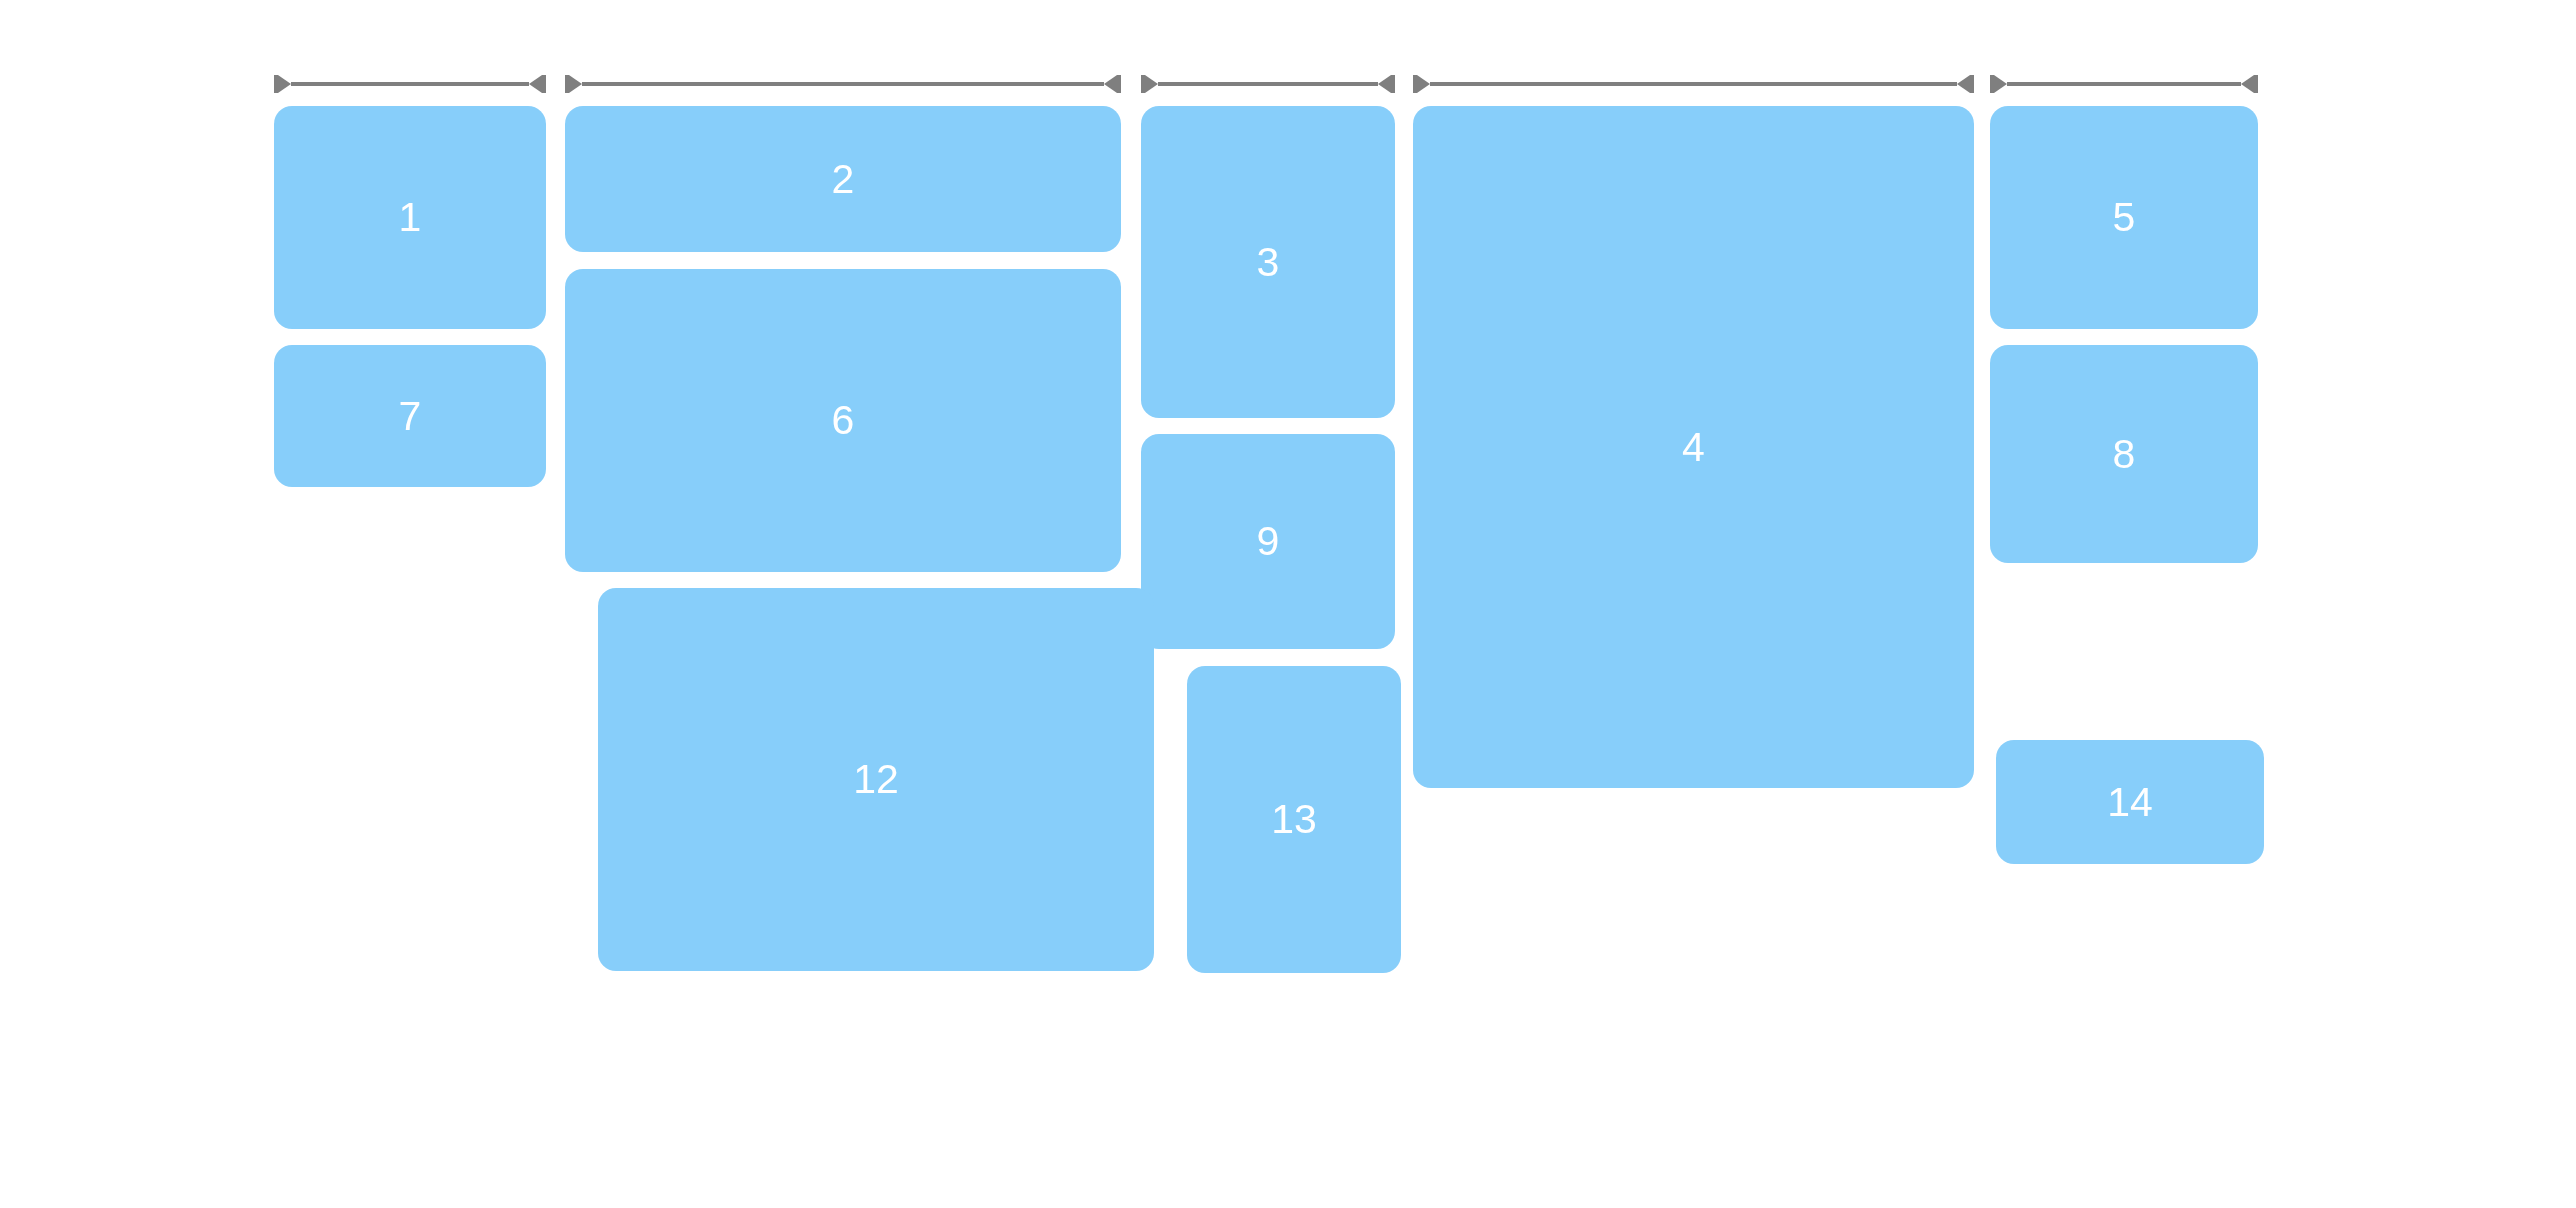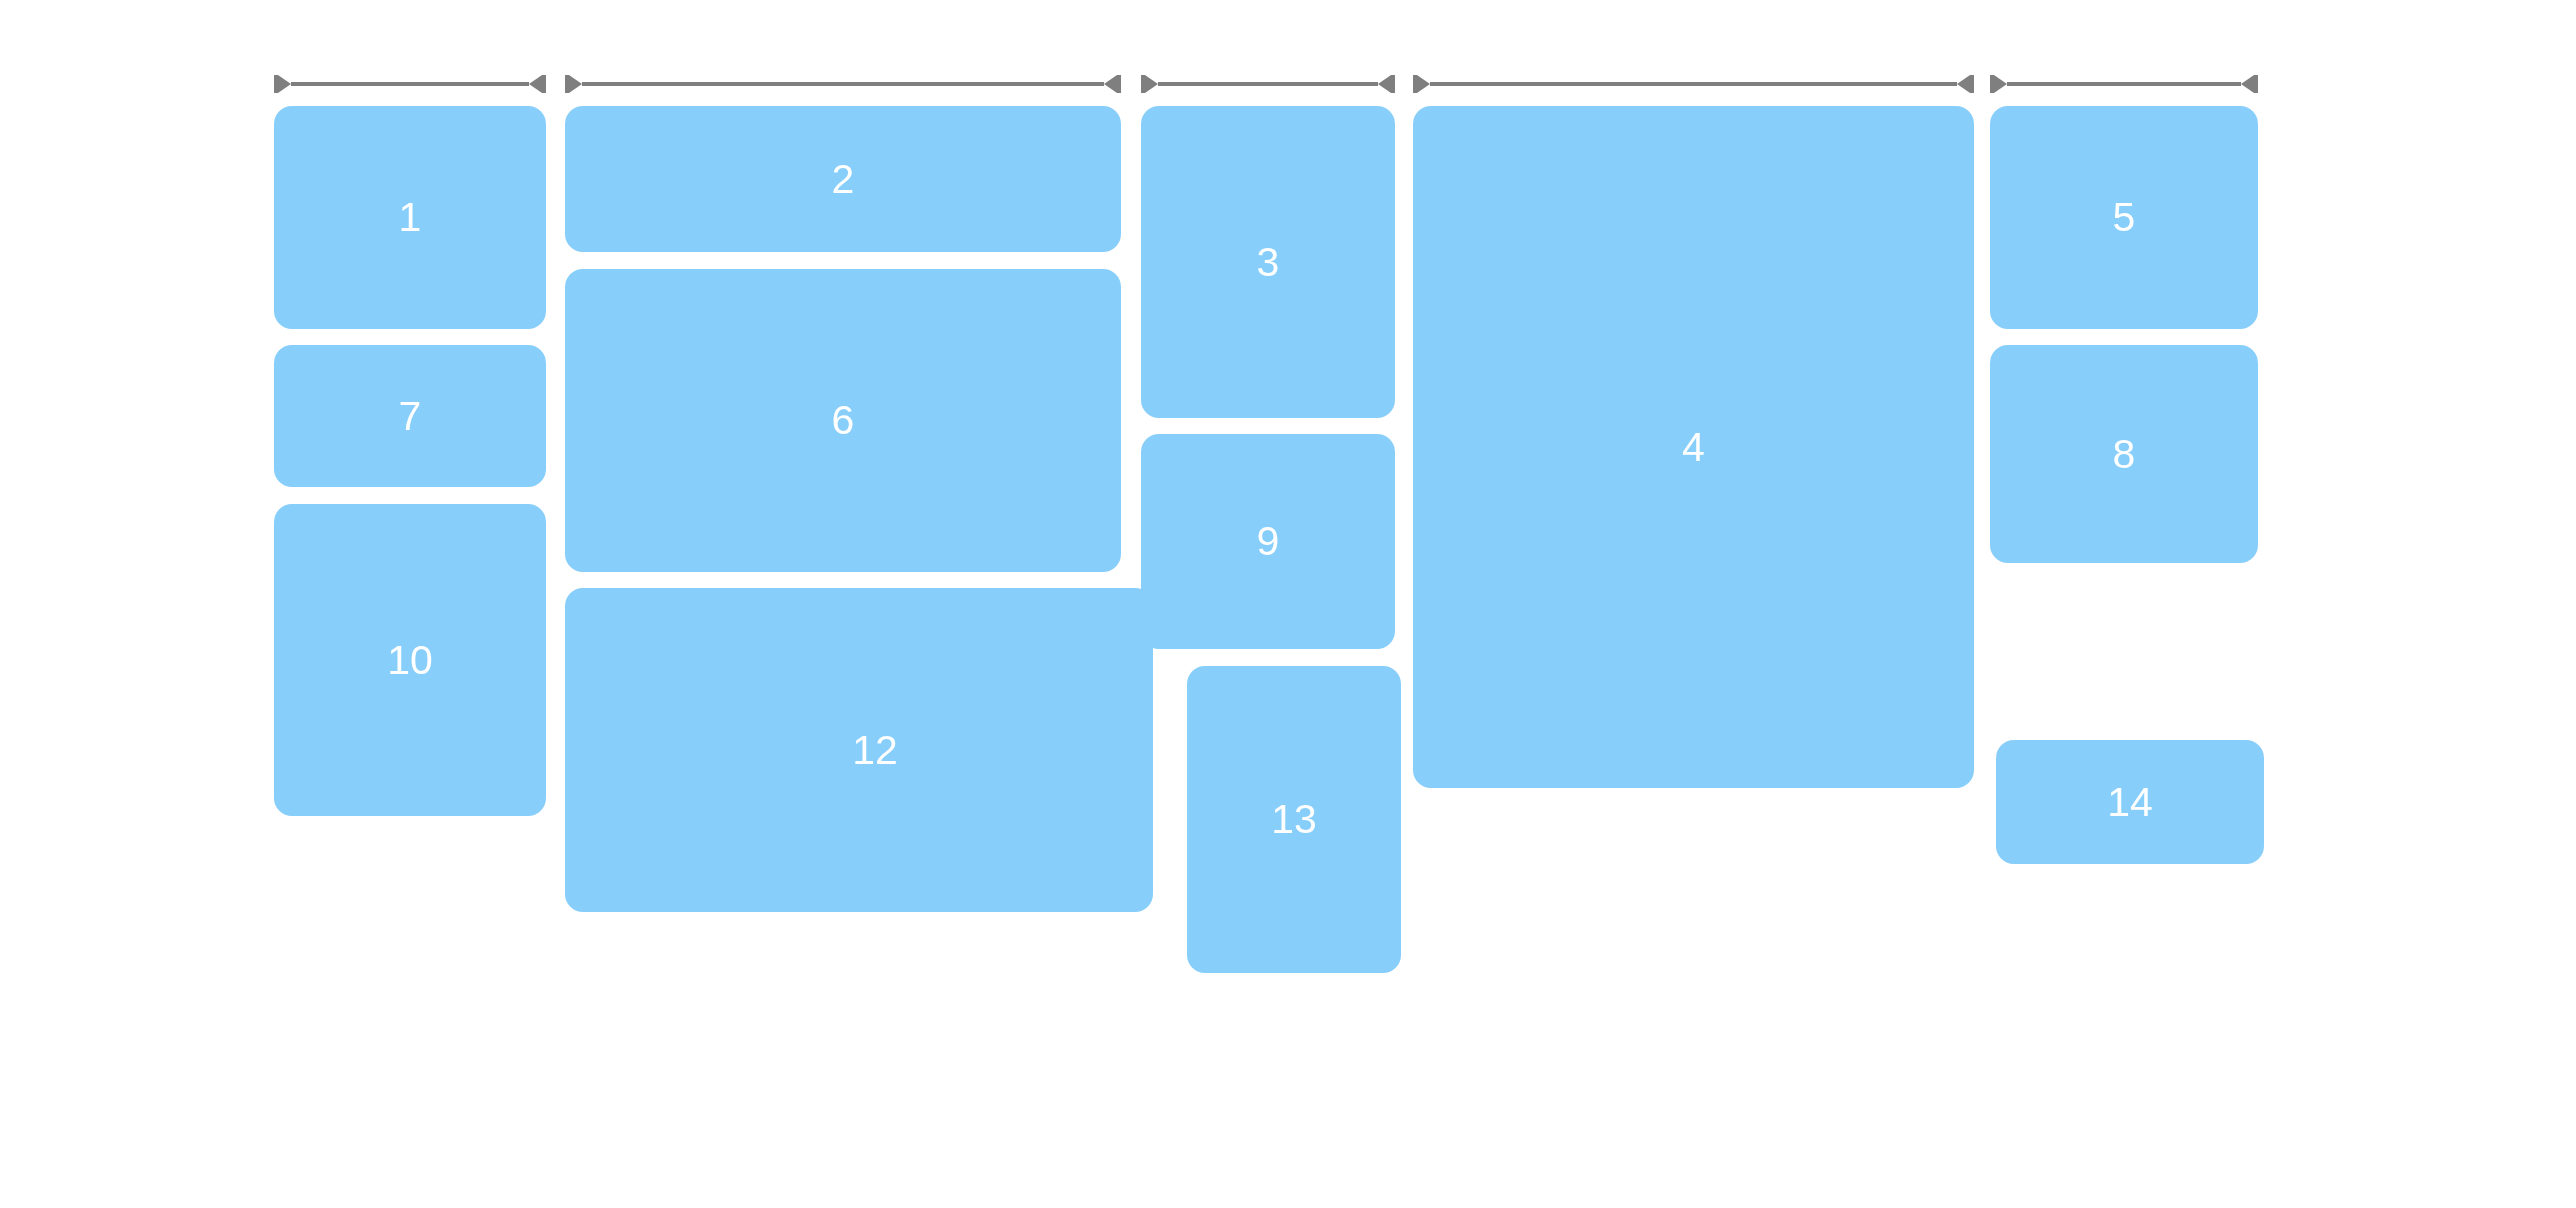--- a/index.html
+++ b/index.html
@@ -126,24 +126,21 @@
     </div>
   <div class="tile" style="left:274px;  top:345px;  width:272px; height:142px;">
       <span class="label">7</span>
     </div>
   <div class="tile" style="left:1990px; top:345px;  width:268px; height:218px;">
       <span class="label">8</span>
     </div>
   <div class="tile" style="left:1141px; top:434px;  width:254px; height:215px;">
       <span class="label">9</span>
     </div>
-  <div class="tile" style="left:274px;  top:504px;  width:272px; height:312px;">
-      <span class="label">10</span>
-    </div>
-  <div class="tile" style="left:565px;  top:588px;  width:556px; height:324px;padding-left:32px;">
+  <div class="tile" style="left:598px;  top:588px;  width:556px; height:383px;">
       <span class="label">12</span>
     </div>
   <div class="tile" style="left:1187px; top:666px; width:214px; height:307px;">
       <span class="label">13</span>
     </div>
   <div class="tile" style="left:1990px; top:740px; width:268px; height:124px;margin-left:6px;">
       <span class="label">14</span>
     </div>
 
 </div>

